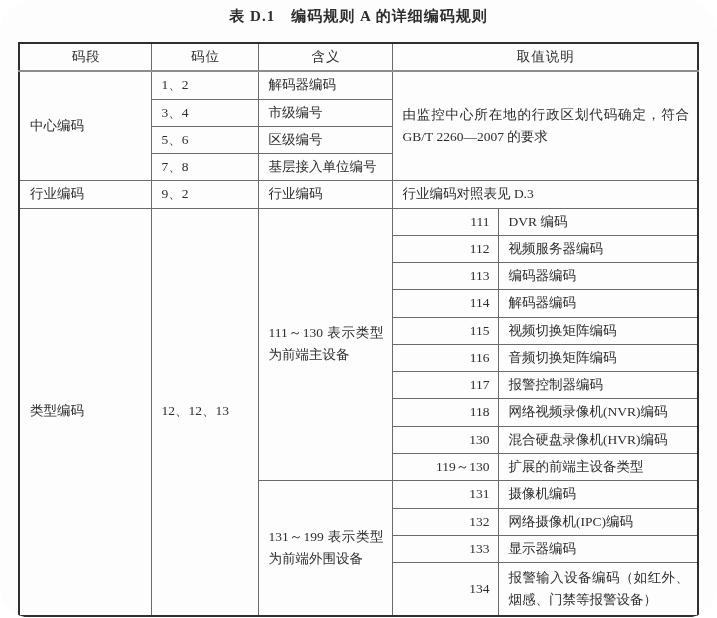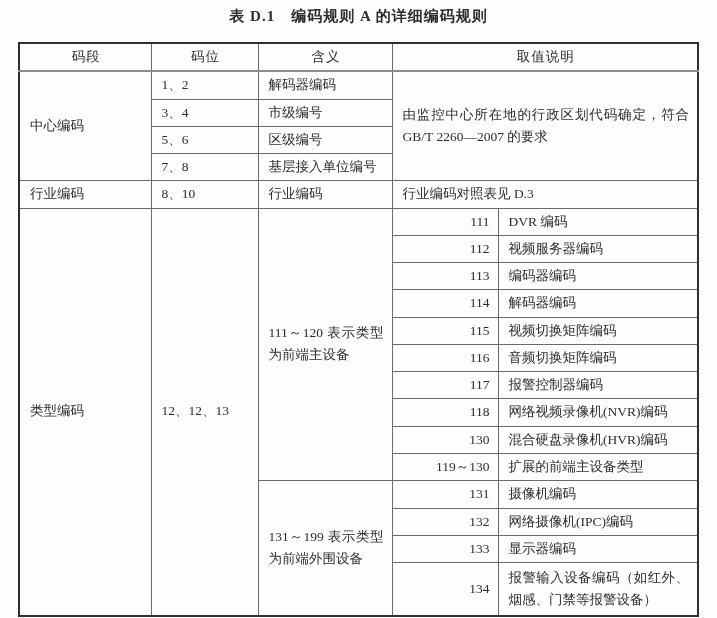--- a/index.html
+++ b/index.html
@@ -2,21 +2,21 @@
 <html><head>
 <meta charset="utf-8">
 <style>
   html,body{margin:0;padding:0;}
   body{
     width:717px;height:618px;background:#ffffff;
     font-family:"Liberation Serif","DejaVu Serif",serif;
     color:#2d2d2d;
     -webkit-font-smoothing:antialiased;
   }
-  .page{position:relative;width:717px;height:618px;background:#fdfdfd;overflow:hidden;}
+  .page{position:relative;width:717px;height:618px;background:#fdfdfd;overflow:hidden;border-radius:32px;}
   .doc-title{
     position:absolute;top:7px;left:0;width:717px;
     text-align:center;font-weight:bold;font-size:15px;letter-spacing:1px;
   }
   table.coding{
     position:absolute;left:18px;top:42px;
     width:679px;border-collapse:collapse;table-layout:fixed;
     border:2px solid #2f2f2f;
   }
   table.coding td{
@@ -93,29 +93,29 @@
         <td class="pos-cell">5、6</td>
         <td class="mean-cell">区级编号</td>
       </tr>
       <tr>
         <td class="pos-cell">7、8</td>
         <td class="mean-cell">基层接入单位编号</td>
       </tr>
 
       <tr>
         <td class="seg-cell">行业编码</td>
-        <td class="pos-cell">8、10</td>
+        <td class="pos-cell">9、2</td>
         <td class="mean-cell">行业编码</td>
         <td colspan="2" class="note-span">行业编码对照表见 D.3</td>
       </tr>
 
       <tr>
         <td rowspan="14" class="seg-cell">类型编码</td>
         <td rowspan="14" class="pos-cell">12、12、13</td>
-        <td rowspan="10" class="group-mean wrap-just">111～120 表示类型为前端主设备</td>
+        <td rowspan="10" class="group-mean wrap-just">111～130 表示类型为前端主设备</td>
         <td class="code-cell">111</td>
         <td class="dev-cell">DVR 编码</td>
       </tr>
       <tr>
         <td class="code-cell">112</td>
         <td class="dev-cell">视频服务器编码</td>
       </tr>
       <tr>
         <td class="code-cell">113</td>
         <td class="dev-cell">编码器编码</td>

